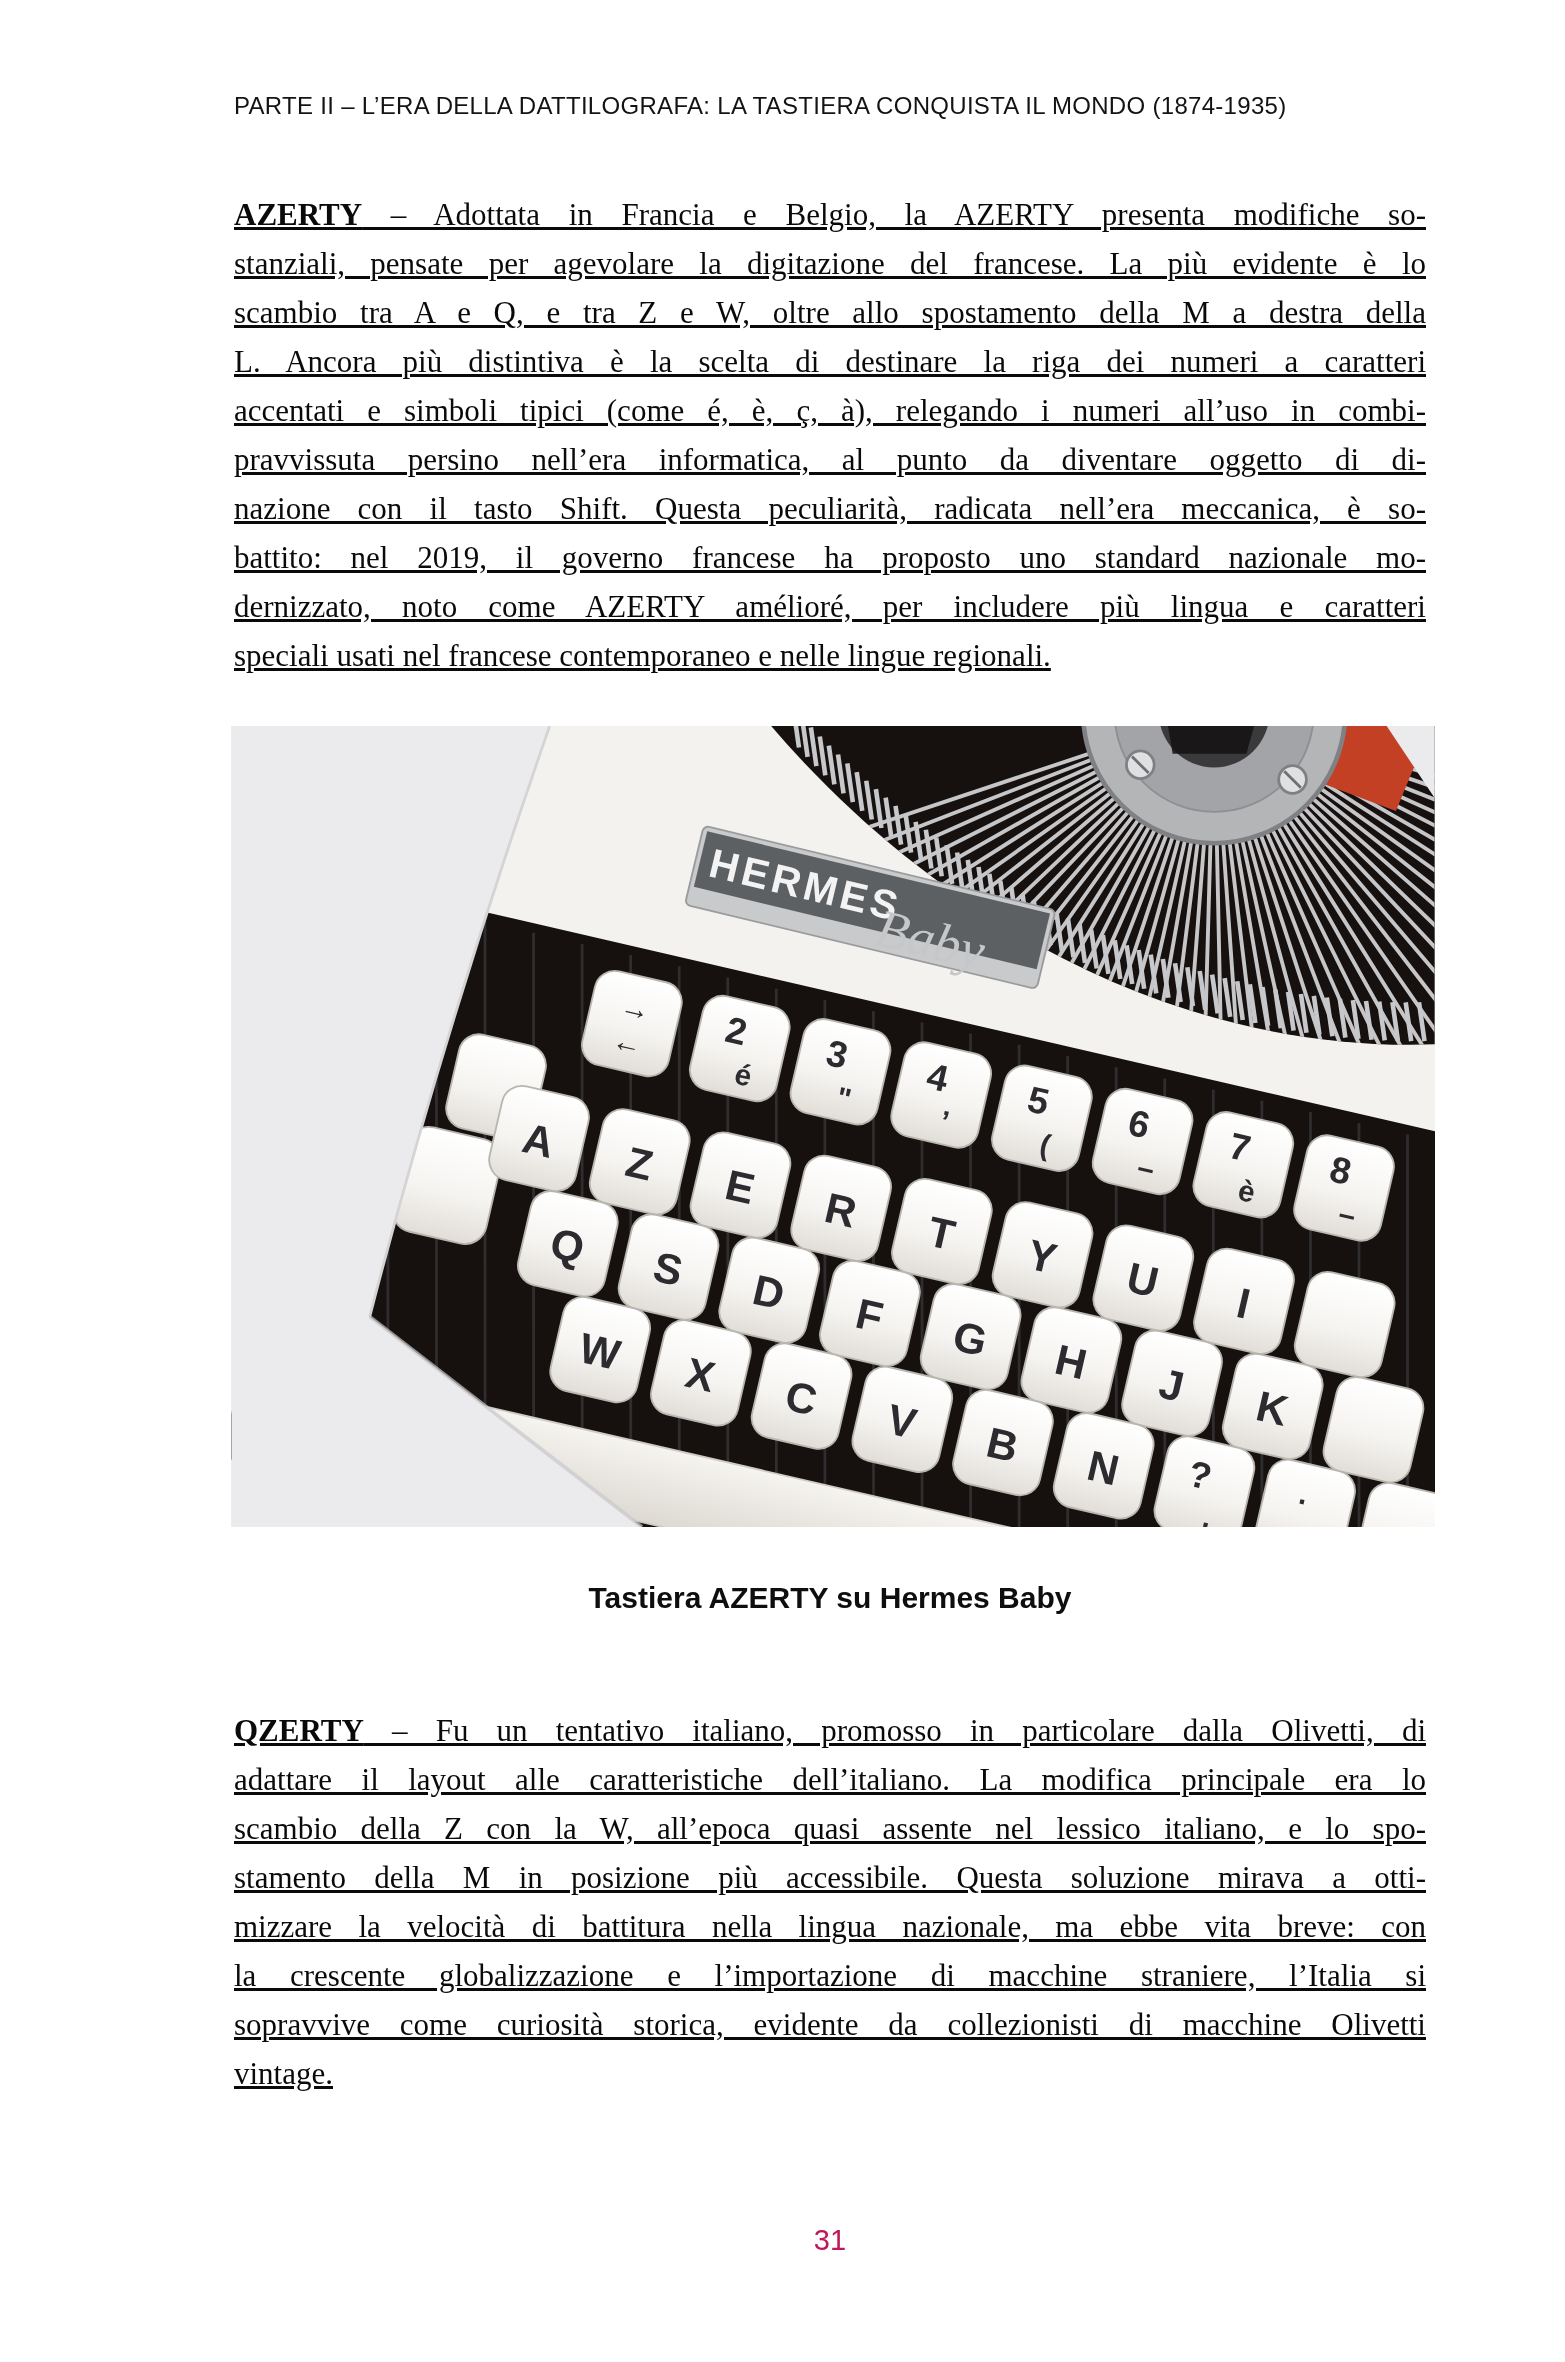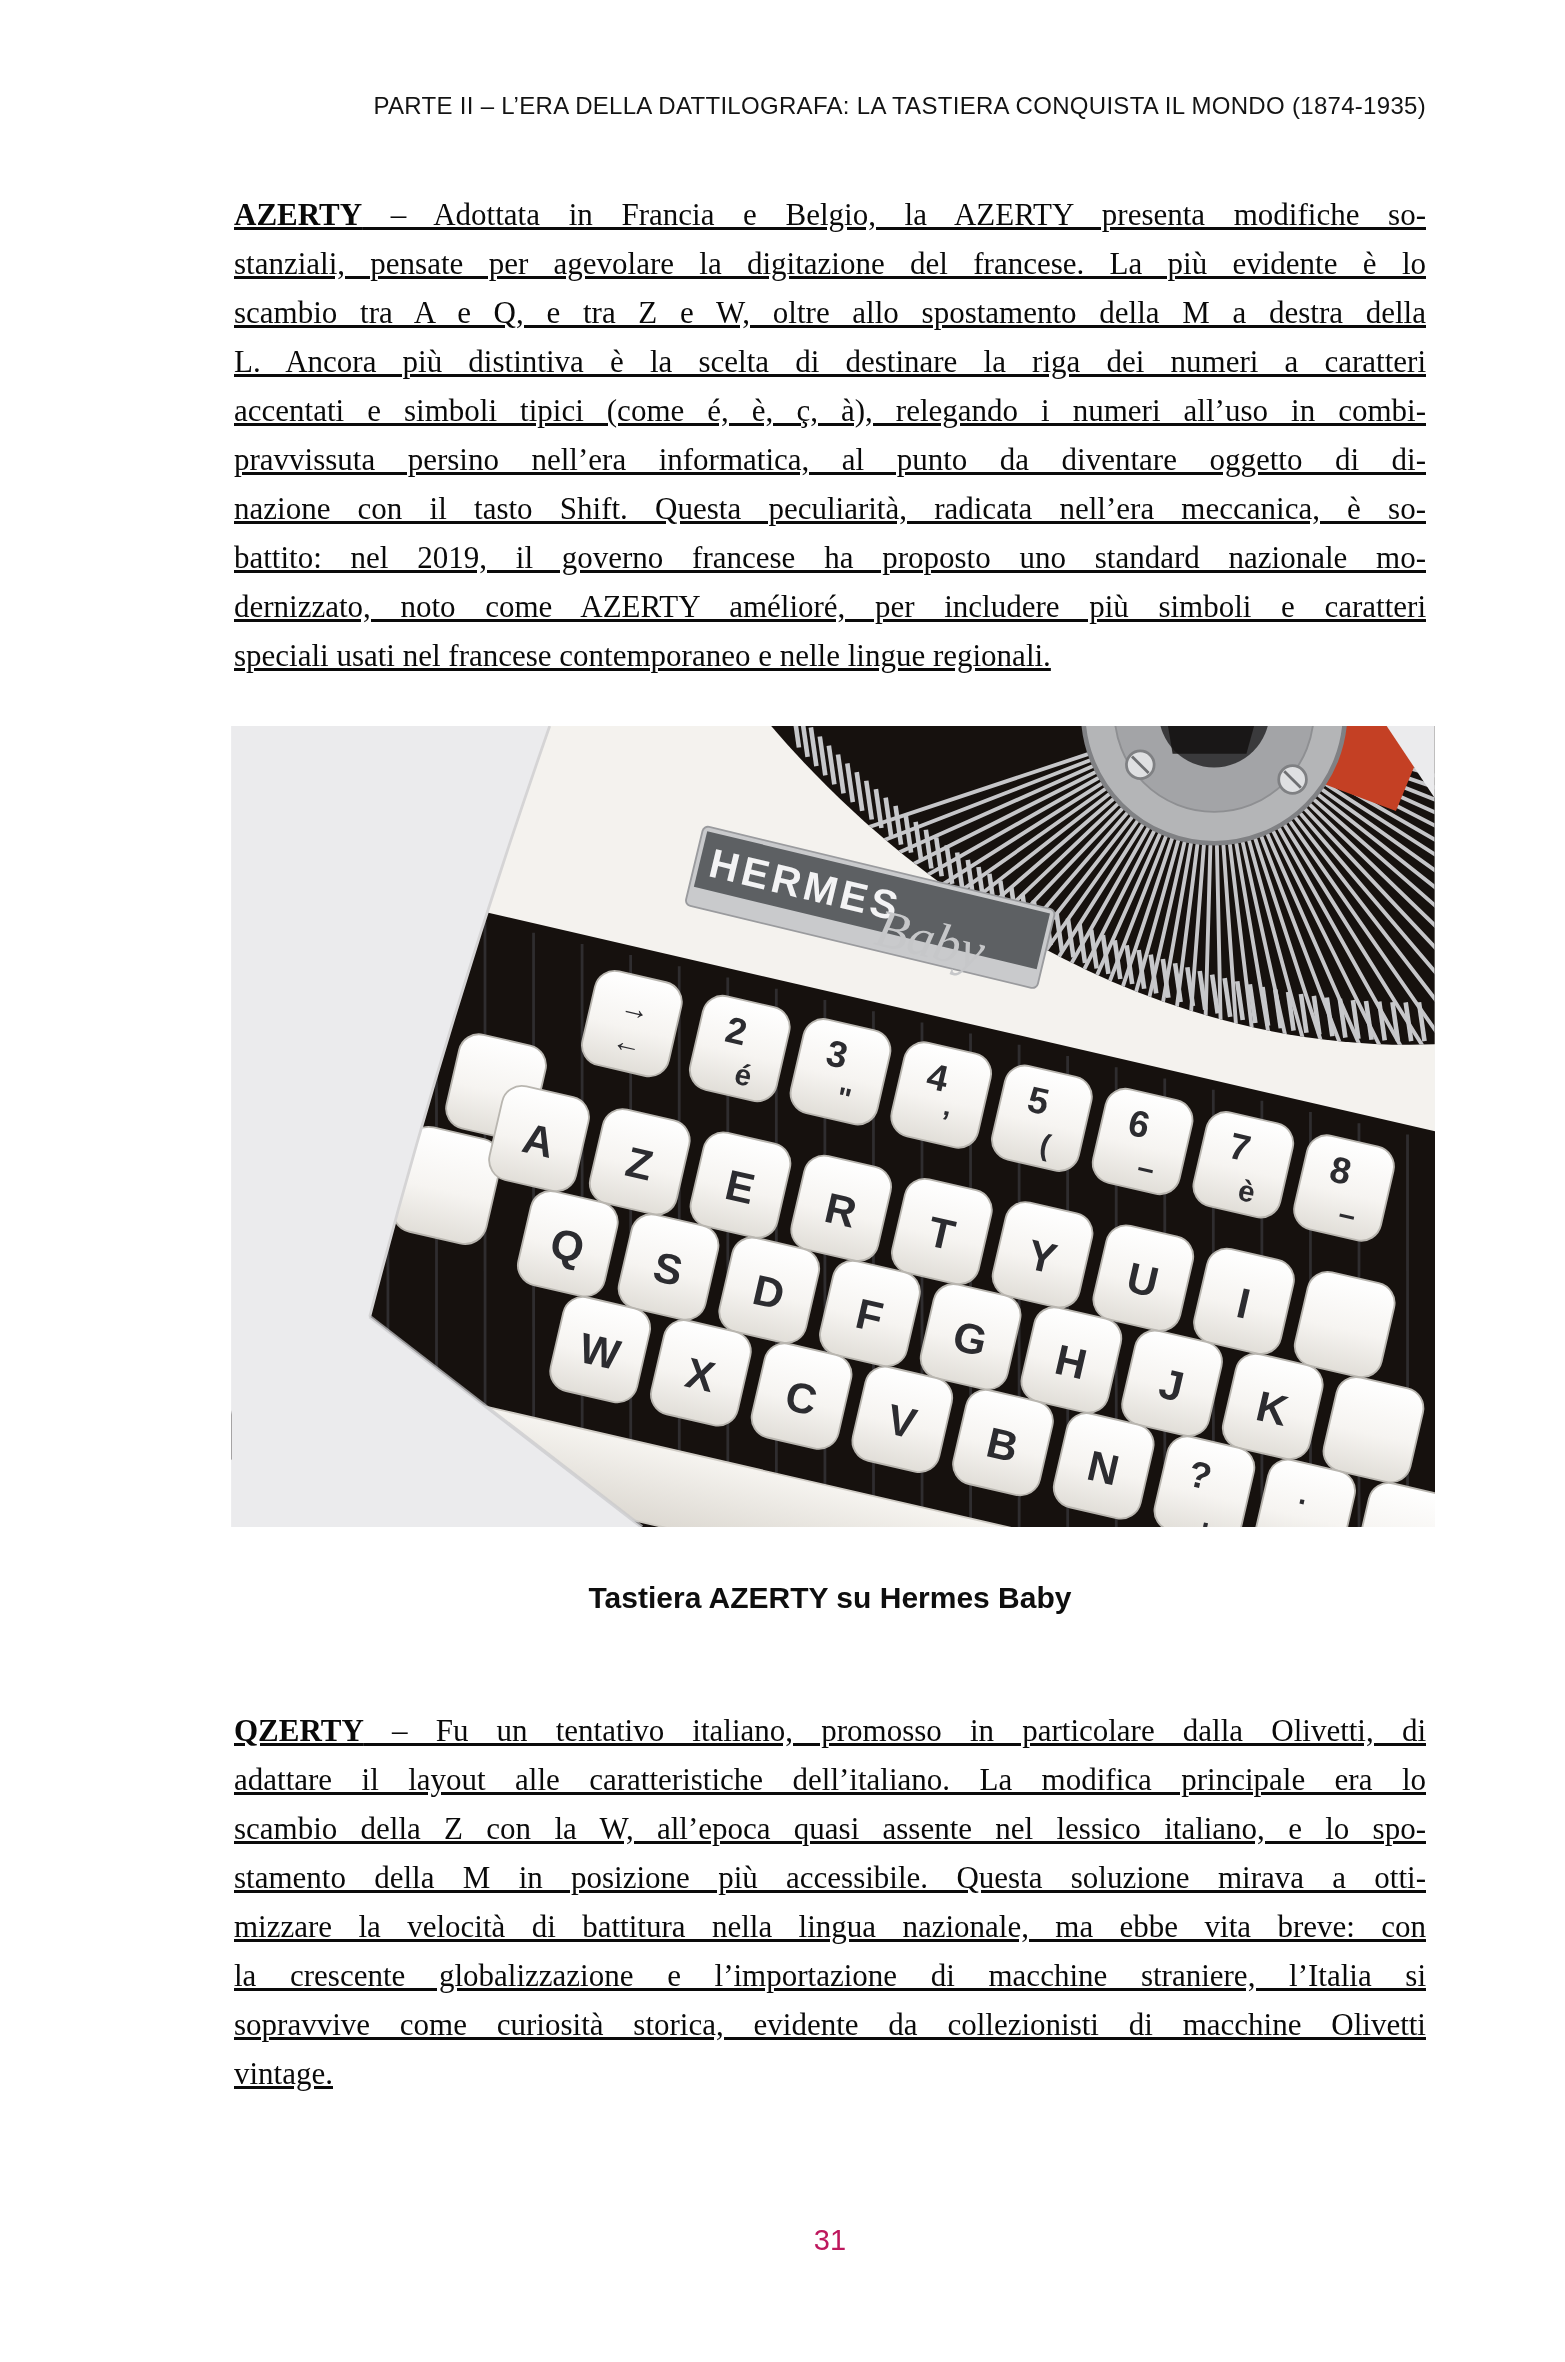--- a/index.html
+++ b/index.html
@@ -1,21 +1,21 @@
 <!DOCTYPE html>
 <html style="font-size:14.8px"><head>
 <meta charset="utf-8">
 <style>
   html,body{margin:0;padding:0;}
   body{
     width:1565px;height:2363px;position:relative;background:#ffffff;
     font-family:"Liberation Serif",serif;overflow:hidden;
   }
   .running-header{
-    position:absolute;left:234px;top:92px;width:1192px;text-align:right;
+    position:absolute;left:234px;top:92px;width:1192px;text-align:left;
     font-family:"Liberation Sans",sans-serif;font-size:24px;color:#131313;
     letter-spacing:0.3px;white-space:nowrap;
   }
   .para{
     position:absolute;left:234px;width:1192px;
     font-size:31px;line-height:49px;color:#0a0a0a;
   }
   .para .jl{text-align:justify;text-align-last:justify;text-decoration:underline;}
   .para .jl.last{text-align-last:left;}
   .para b.lead{font-weight:bold;}
@@ -44,21 +44,21 @@
 
 <div class="para" style="top:190px;">
   <div class="jl"><b class="lead">AZERTY</b><span> – Adottata in Francia e Belgio, la AZERTY presenta modifiche so-</span></div>
   <div class="jl">stanziali, pensate per agevolare la digitazione del francese. La più evidente è lo</div>
   <div class="jl">scambio tra A e Q, e tra Z e W, oltre allo spostamento della M a destra della</div>
   <div class="jl">L. Ancora più distintiva è la scelta di destinare la riga dei numeri a caratteri</div>
   <div class="jl">accentati e simboli tipici (come é, è, ç, à), relegando i numeri all’uso in combi-</div>
   <div class="jl">pravvissuta persino nell’era informatica, al punto da diventare oggetto di di-</div>
   <div class="jl">nazione con il tasto Shift. Questa peculiarità, radicata nell’era meccanica, è so-</div>
   <div class="jl">battito: nel 2019, il governo francese ha proposto uno standard nazionale mo-</div>
-  <div class="jl">dernizzato, noto come AZERTY amélioré, per includere più simboli e caratteri</div>
+  <div class="jl">dernizzato, noto come AZERTY amélioré, per includere più lingua e caratteri</div>
   <div class="jl last">speciali usati nel francese contemporaneo e nelle lingue regionali.</div>
 </div>
 
 <div class="figure">
 <svg width="1204" height="801" viewBox="0 0 1304 868">
   <defs>
     <linearGradient id="keyG" x1="0" y1="0" x2="0" y2="1">
       <stop offset="0" stop-color="#ffffff"></stop>
       <stop offset="0.55" stop-color="#f6f4f1"></stop>
       <stop offset="1" stop-color="#e1ded8"></stop>

